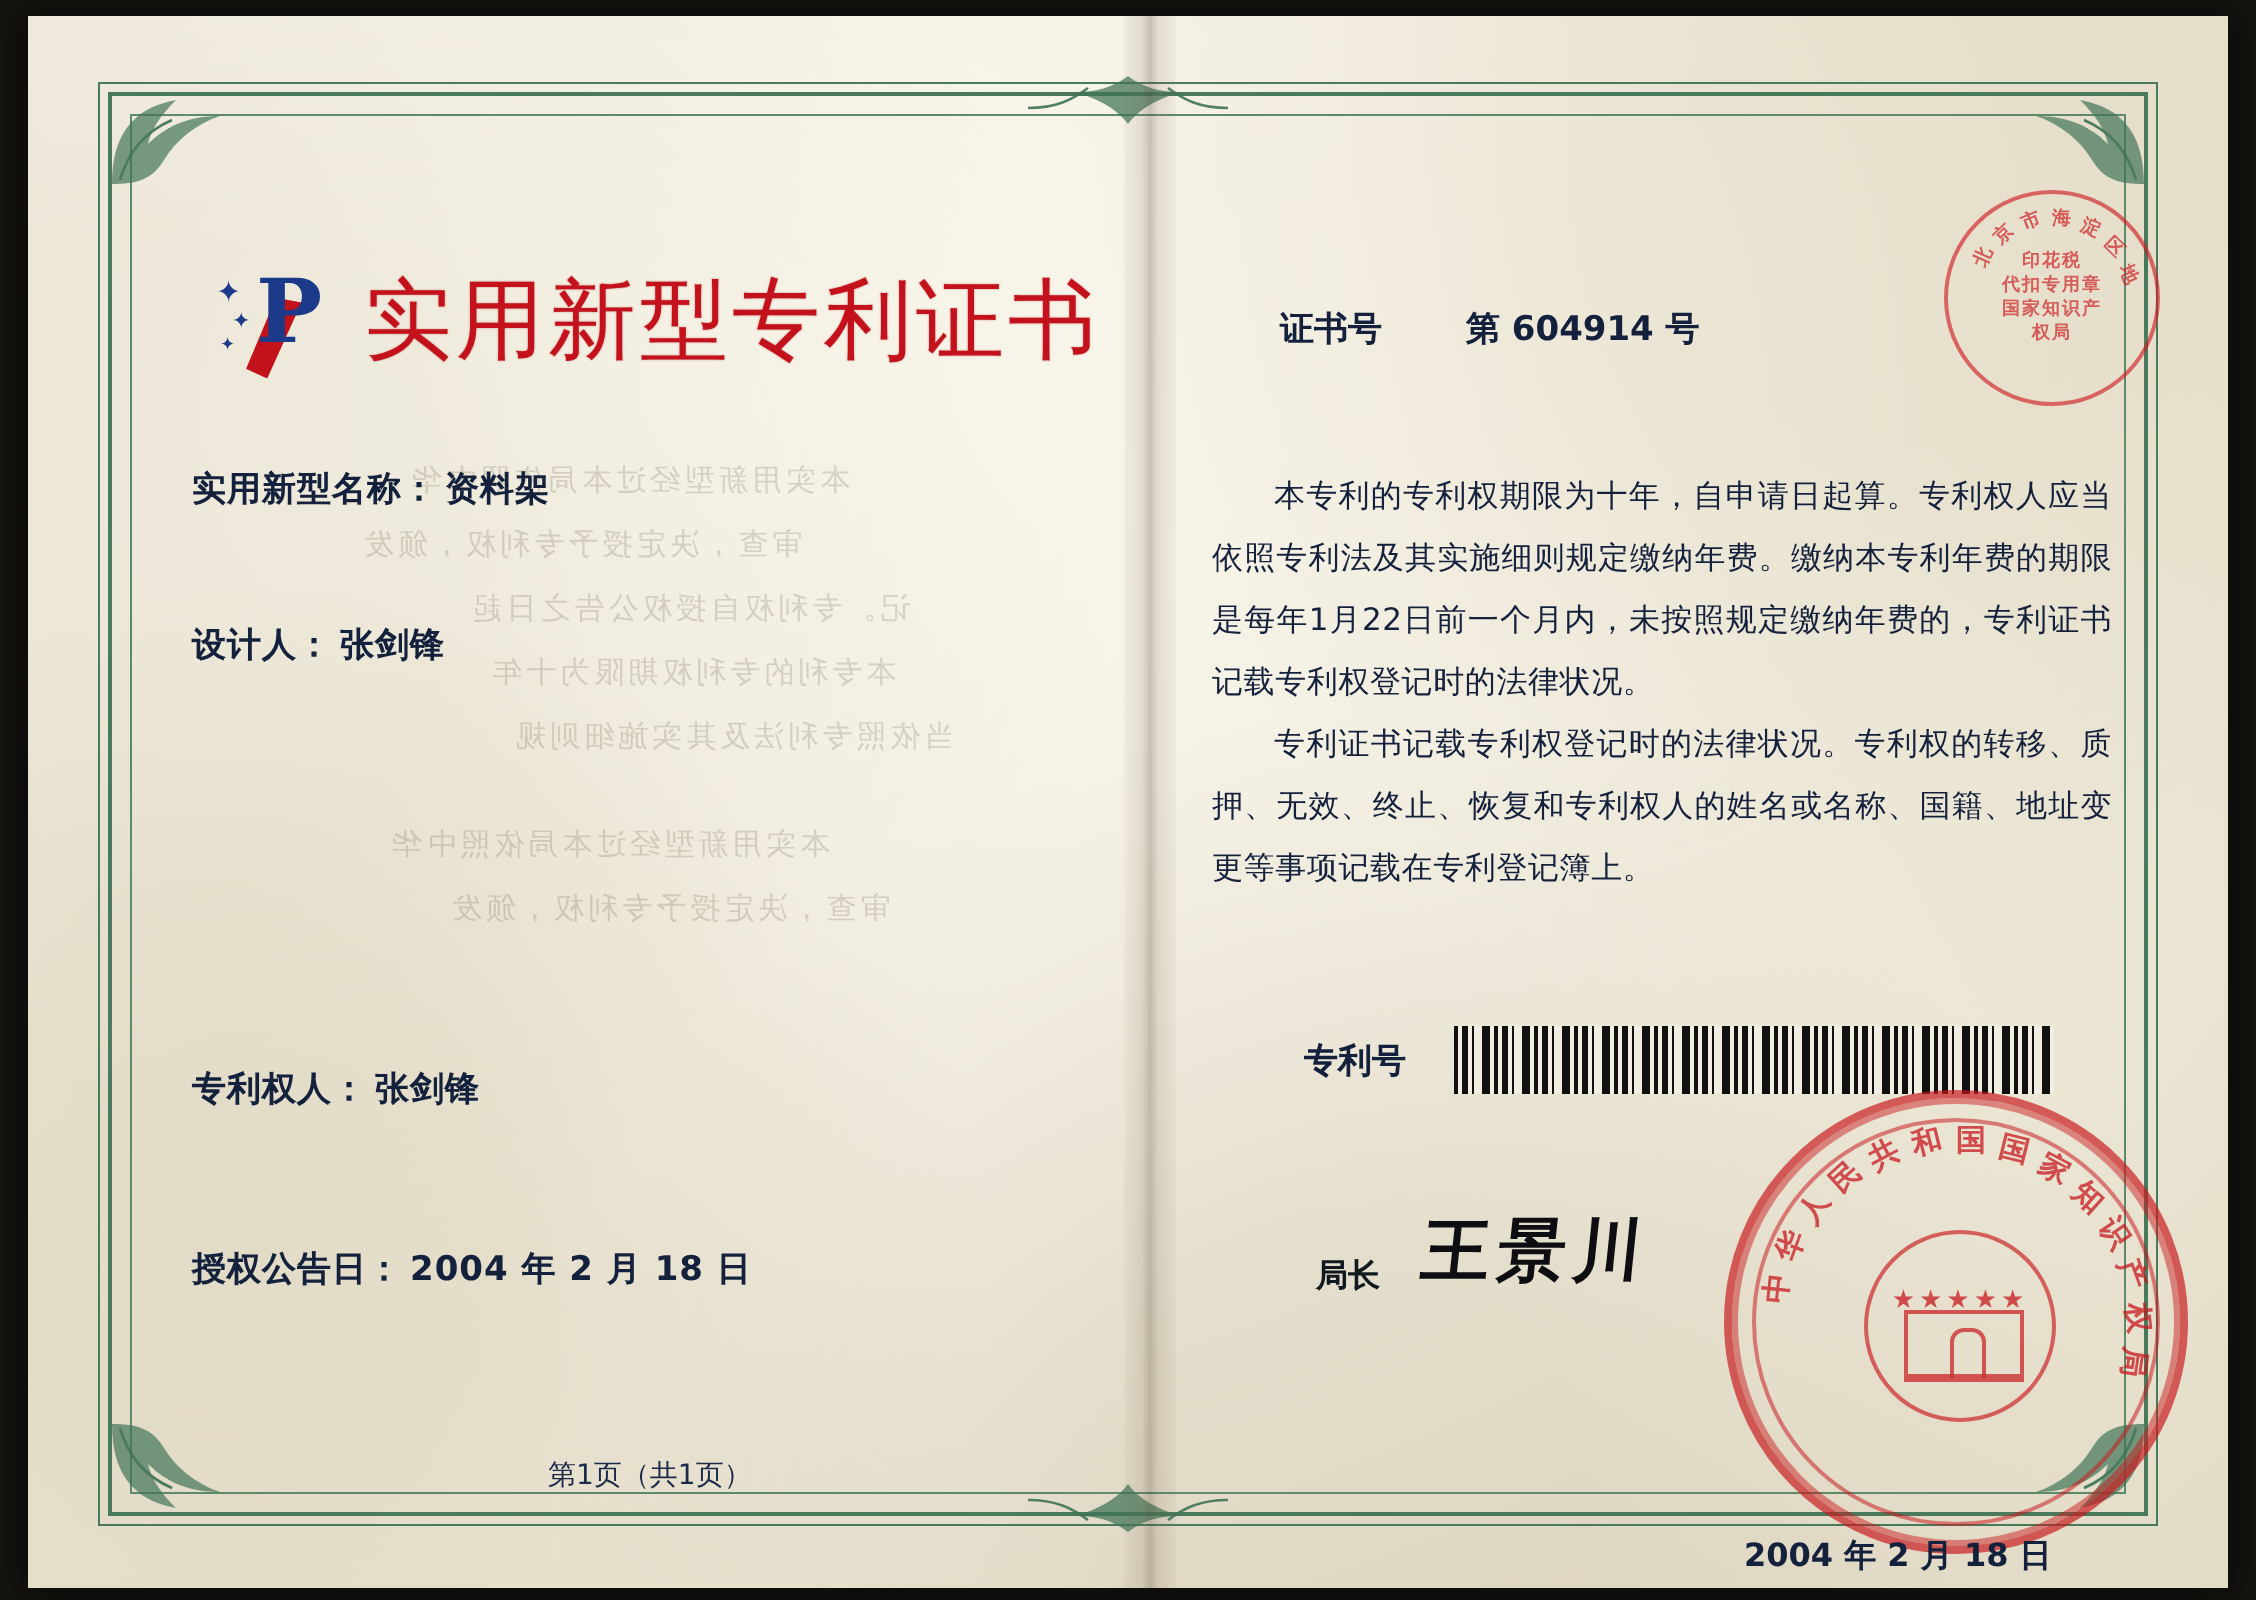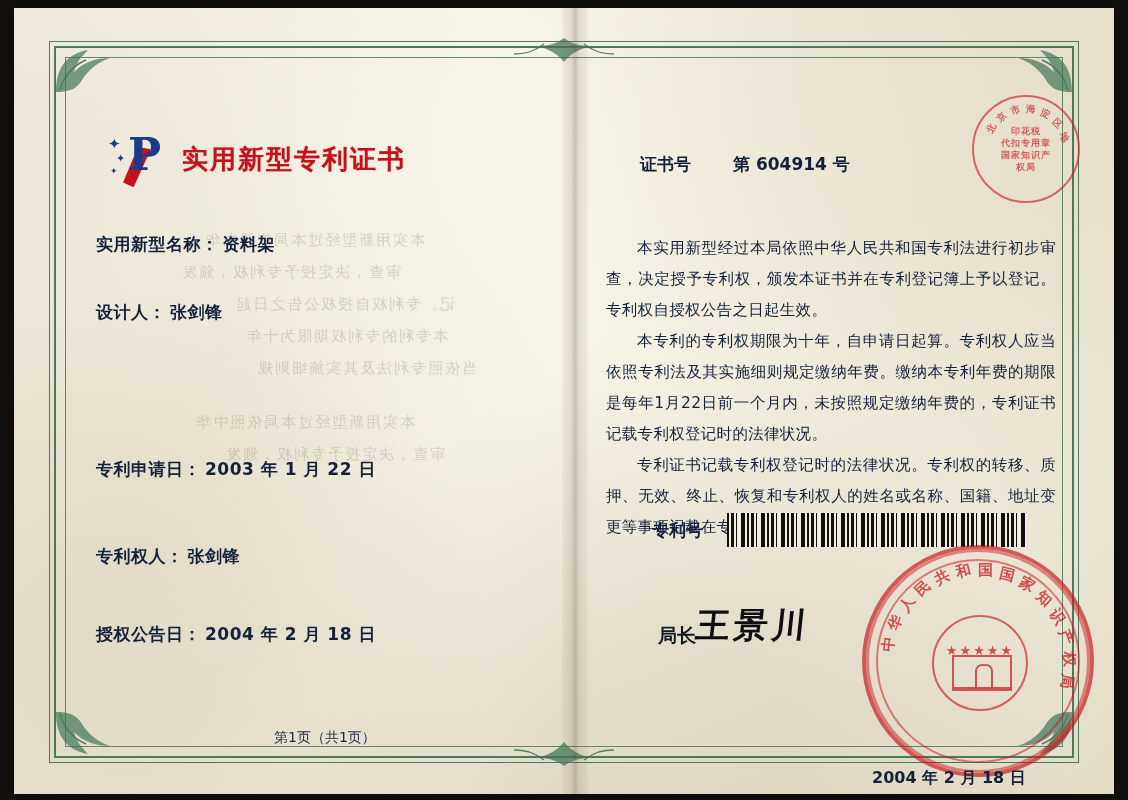--- a/index.html
+++ b/index.html
@@ -140,22 +140,22 @@
     position: absolute;
     color: #1b3a8a;
     font-size: 13px;
     line-height: 1;
   }
   .s1 { left: -2px; top: 6px;  font-size: 15px; }
   .s2 { left: 6px;  top: 22px; font-size: 11px; }
   .s3 { left: 0px;  top: 36px; font-size: 9px; }
   #cert-title {
     font-family: "DejaVu Sans", "Liberation Sans", sans-serif;
-    font-size: 26px;
-    font-weight: bold;
+    font-size: 44px;
+    font-weight: normal;
     color: #c3121c;
     letter-spacing: 2px;
     text-shadow: 0 0 1px rgba(160,20,25,.5);
   }
 
   .field {
     position: absolute;
     left: 12px;
     font-size: 17px;
     color: #14213d;
@@ -247,24 +247,24 @@
 
   
   #signature-row {
     position: absolute;
     left: 58px;
     top: 490px;
     display: flex;
     align-items: flex-end;
   }
   #sig-label {
-    font-size: 19px;
+    font-size: 16px;
     font-weight: bold;
     color: #101820;
-    margin-right: 0;
+    margin-right: 21px;
   }
   #sig-name {
     font-family: "DejaVu Serif", "Liberation Serif", serif;
     font-size: 34px;
     font-weight: bold;
     color: #0d0d12;
     letter-spacing: 4px;
     transform: skewX(-6deg);
   }
 
@@ -462,30 +462,27 @@
           <div class="logo-swoosh"></div>
           <div class="logo-p">P</div>
         </div>
         <div id="cert-title">实用新型专利证书</div>
       </div>
 
       <div class="field" style="top:120px;font-family:Liberation Mono, monospace;">
         <span class="label">实用新型名称：</span><span class="value">资料架</span>
       </div>
 
-      <div class="field" style="top:188px;">
+      <div class="field" style="top:198px;">
         <span class="label">设计人：</span><span class="value">张剑锋</span>
       </div>
 
 
-      <div class="field" style="top:345px;">
-        <span class="label">专利申请日：</span><span class="value">2003 年 1 月 22 日</span>
-      </div>
-
-      <div class="field" style="top:432px;">
+
+      <div class="field" style="top:420px;">
         <span class="label">专利权人：</span><span class="value">张剑锋</span>
       </div>
 
       <div class="field" style="top:510px;">
         <span class="label">授权公告日：</span><span class="value">2004 年 2 月 18 日</span>
       </div>
 
       <div id="page-foot">第1页（共1页）</div>
     </div>
 
@@ -504,21 +501,20 @@
           <span style="transform:rotate(22deg) translate(0,-46px)">淀</span>
           <span style="transform:rotate(44deg) translate(0,-46px)">区</span>
           <span style="transform:rotate(66deg) translate(0,-46px)">地</span>
         </div>
         <div class="inner">
           印花税<br>代扣专用章<br>国家知识产权局
         </div>
       </div>
 
       <div id="body-text">
-        <p>本实用新型经过本局依照中华人民共和国专利法进行初步审查，决定授予专利权，颁发本证书并在专利登记簿上予以登记。专利权自授权公告之日起生效。</p>
         <p>本专利的专利权期限为十年，自申请日起算。专利权人应当依照专利法及其实施细则规定缴纳年费。缴纳本专利年费的期限是每年1月22日前一个月内，未按照规定缴纳年费的，专利证书记载专利权登记时的法律状况。</p>
         <p>专利证书记载专利权登记时的法律状况。专利权的转移、质押、无效、终止、恢复和专利权人的姓名或名称、国籍、地址变更等事项记载在专利登记簿上。</p>
       </div>
 
       <div id="barcode-row">
         <span id="barcode-label">专利号</span>
         <div id="barcode"></div>
       </div>
 
       <div id="signature-row">

